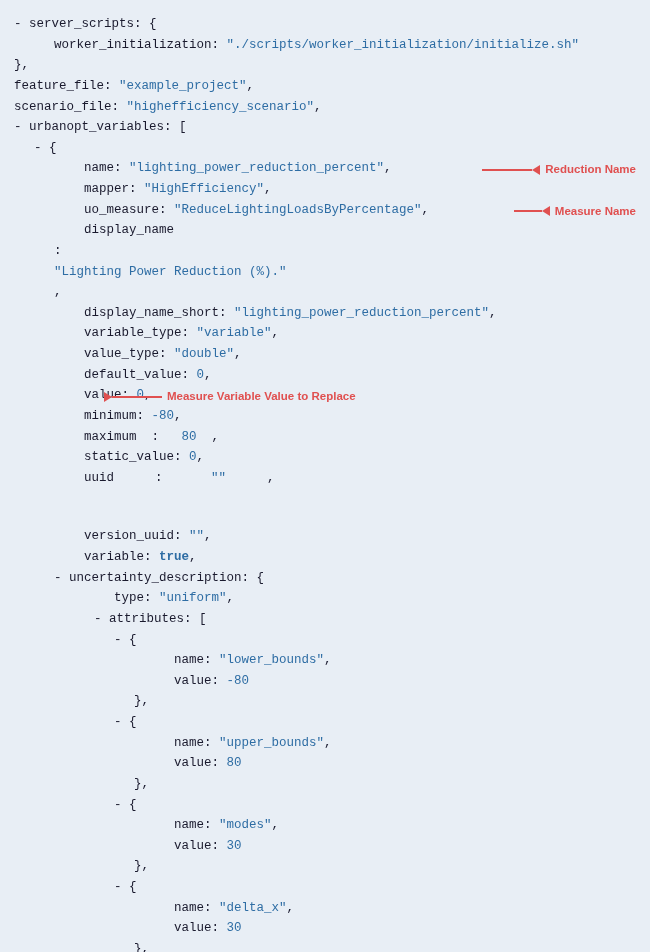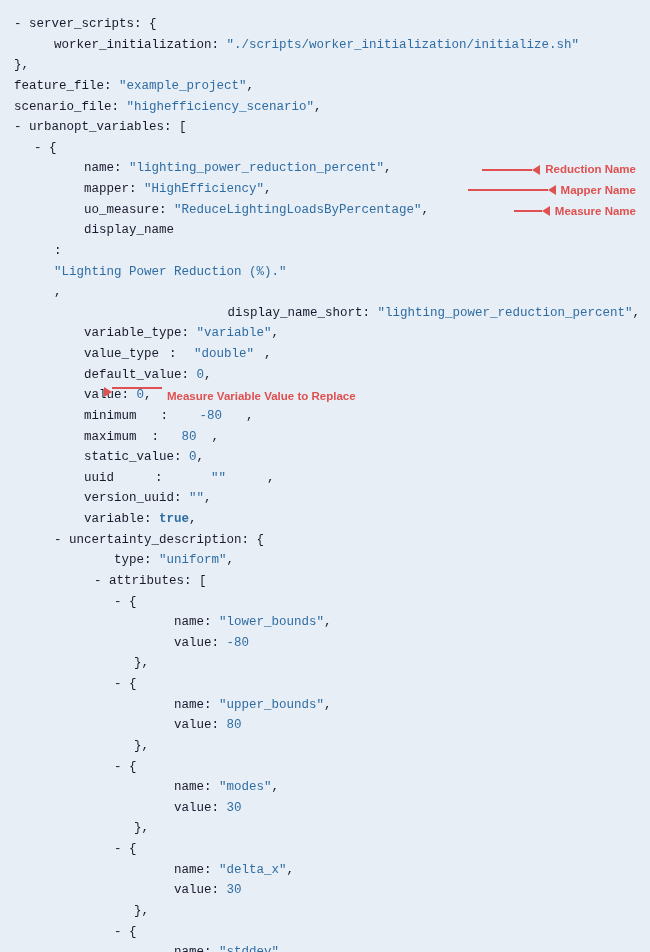--- a/index.html
+++ b/index.html
@@ -81,86 +81,81 @@
       <div style="width:50px; height:2px; background:#e05050; display:inline-block;"></div>
       <div style="width:0;height:0;border-top:5px solid transparent;border-bottom:5px solid transparent;border-right:8px solid #e05050;"></div>
       <span style="color:#e05050; font-family:Arial,sans-serif; font-size:11.5px; font-weight:bold; white-space:nowrap; margin-left:5px;">Reduction Name</span>
     </div>
   </div>
 
   <div class="relative-wrapper">
     <div class="line" style="padding-left:40px;">
       <span class="key">    mapper</span><span class="colon">: </span><span class="str">"HighEfficiency"</span><span class="key">,</span>
     </div>
-    <div style="position:absolute; right:4px; top:2px; display:flex; align-items:center;">
-      <div style="width:80px; height:2px; background:#e05050; display:inline-block;"></div>
-      <div style="width:0;height:0;border-top:5px solid transparent;border-bottom:5px solid transparent;border-right:8px solid #e05050;"></div>
-      <span style="color:#e05050; font-family:Arial,sans-serif; font-size:11.5px; font-weight:bold; white-space:nowrap; margin-left:5px;">Mapper Name</span>
-    </div>
   </div>
 
   <div class="relative-wrapper">
     <div class="line" style="padding-left:40px;">
       <span class="key">    uo_measure</span><span class="colon">: </span><span class="str">"ReduceLightingLoadsByPercentage"</span><span class="key">,</span>
     </div>
     <div style="position:absolute; right:4px; top:2px; display:flex; align-items:center;">
       <div style="width:28px; height:2px; background:#e05050; display:inline-block;"></div>
       <div style="width:0;height:0;border-top:5px solid transparent;border-bottom:5px solid transparent;border-right:8px solid #e05050;"></div>
       <span style="color:#e05050; font-family:Arial,sans-serif; font-size:11.5px; font-weight:bold; white-space:nowrap; margin-left:5px;">Measure Name</span>
     </div>
   </div>
 
   <div class="line" style="padding-left:40px;flex-direction:column;">
     <span class="key">    display_name</span><span class="colon">: </span><span class="str">"Lighting Power Reduction (%)."</span><span class="key">,</span>
   </div>
 
-  <div class="line" style="padding-left:40px;justify-content:flex-end;">
+  <div class="line" style="padding-left:40px;">
     <span class="key">    display_name_short</span><span class="colon">: </span><span class="str">"lighting_power_reduction_percent"</span><span class="key">,</span>
   </div>
 
   <div class="line" style="padding-left:40px;">
     <span class="key">    variable_type</span><span class="colon">: </span><span class="str">"variable"</span><span class="key">,</span>
   </div>
 
-  <div class="line" style="padding-left:40px;gap:10px;">
+  <div class="line" style="padding-left:40px;">
     <span class="key">    value_type</span><span class="colon">: </span><span class="str">"double"</span><span class="key">,</span>
   </div>
 
   <div class="line" style="padding-left:40px;">
     <span class="key">    default_value</span><span class="colon">: </span><span class="num">0</span><span class="key">,</span>
   </div>
 
   <div class="relative-wrapper">
     <div class="line" style="padding-left:40px;">
       <span class="key">    value</span><span class="colon">: </span><span class="num">0</span><span class="key">,</span>
     </div>
-    <div style="position:absolute; left:90px; top:2px; display:flex; ">
+    <div style="position:absolute; left:90px; top:2px; display:flex; align-items:center;">
       <div style="width:0;height:0;border-top:5px solid transparent;border-bottom:5px solid transparent;border-left:8px solid #e05050;"></div>
       <div style="width:50px; height:2px; background:#e05050; display:inline-block;"></div>
       <span style="color:#e05050; font-family:Arial,sans-serif; font-size:11.5px; font-weight:bold; white-space:nowrap; margin-left:5px;">Measure Variable Value to Replace</span>
     </div>
   </div>
 
-  <div class="line" style="padding-left:40px;gap:24px;">
+  <div class="line" style="padding-left:40px;">
     <span class="key">    minimum</span><span class="colon">: </span><span class="num">-80</span><span class="key">,</span>
   </div>
 
   <div class="line" style="padding-left:40px;gap:15px;">
     <span class="key">    maximum</span><span class="colon">: </span><span class="num">80</span><span class="key">,</span>
   </div>
 
   <div class="line" style="padding-left:40px;">
     <span class="key">    static_value</span><span class="colon">: </span><span class="num">0</span><span class="key">,</span>
   </div>
 
   <div class="line" style="padding-left:40px;gap:41px;">
     <span class="key">    uuid</span><span class="colon">: </span><span class="str">""</span><span class="key">,</span>
   </div>
 
-  <div class="line" style="padding-left:40px;">
+  <div class="line" style="padding-left:40px;margin-top:38px;">
     <span class="key">    version_uuid</span><span class="colon">: </span><span class="str">""</span><span class="key">,</span>
   </div>
 
   <div class="line" style="padding-left:40px;">
     <span class="key">    variable</span><span class="colon">: </span><span class="bool">true</span><span class="key">,</span>
   </div>
 
   <div class="line" style="padding-left:40px;">
     <span class="dash">- </span><span class="key">uncertainty_description</span><span class="colon">: </span><span class="brace">{</span>
   </div>

